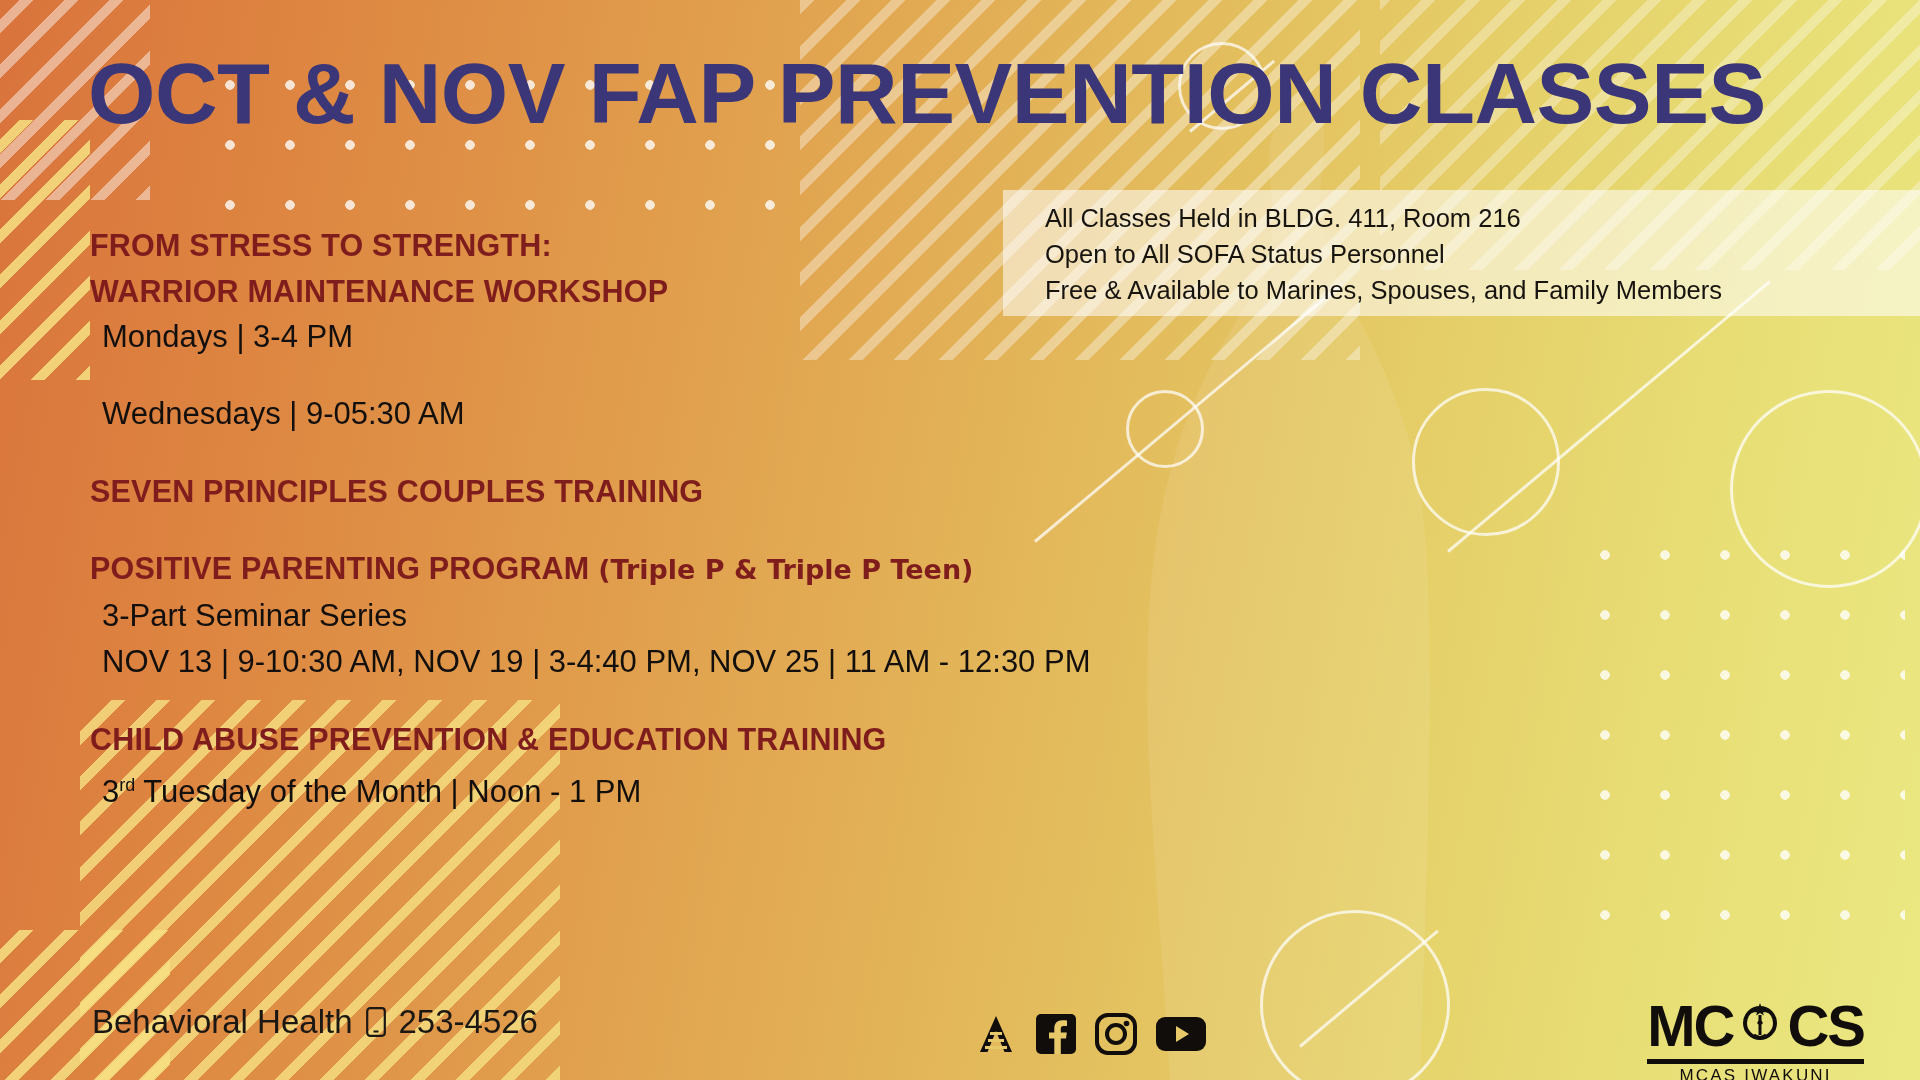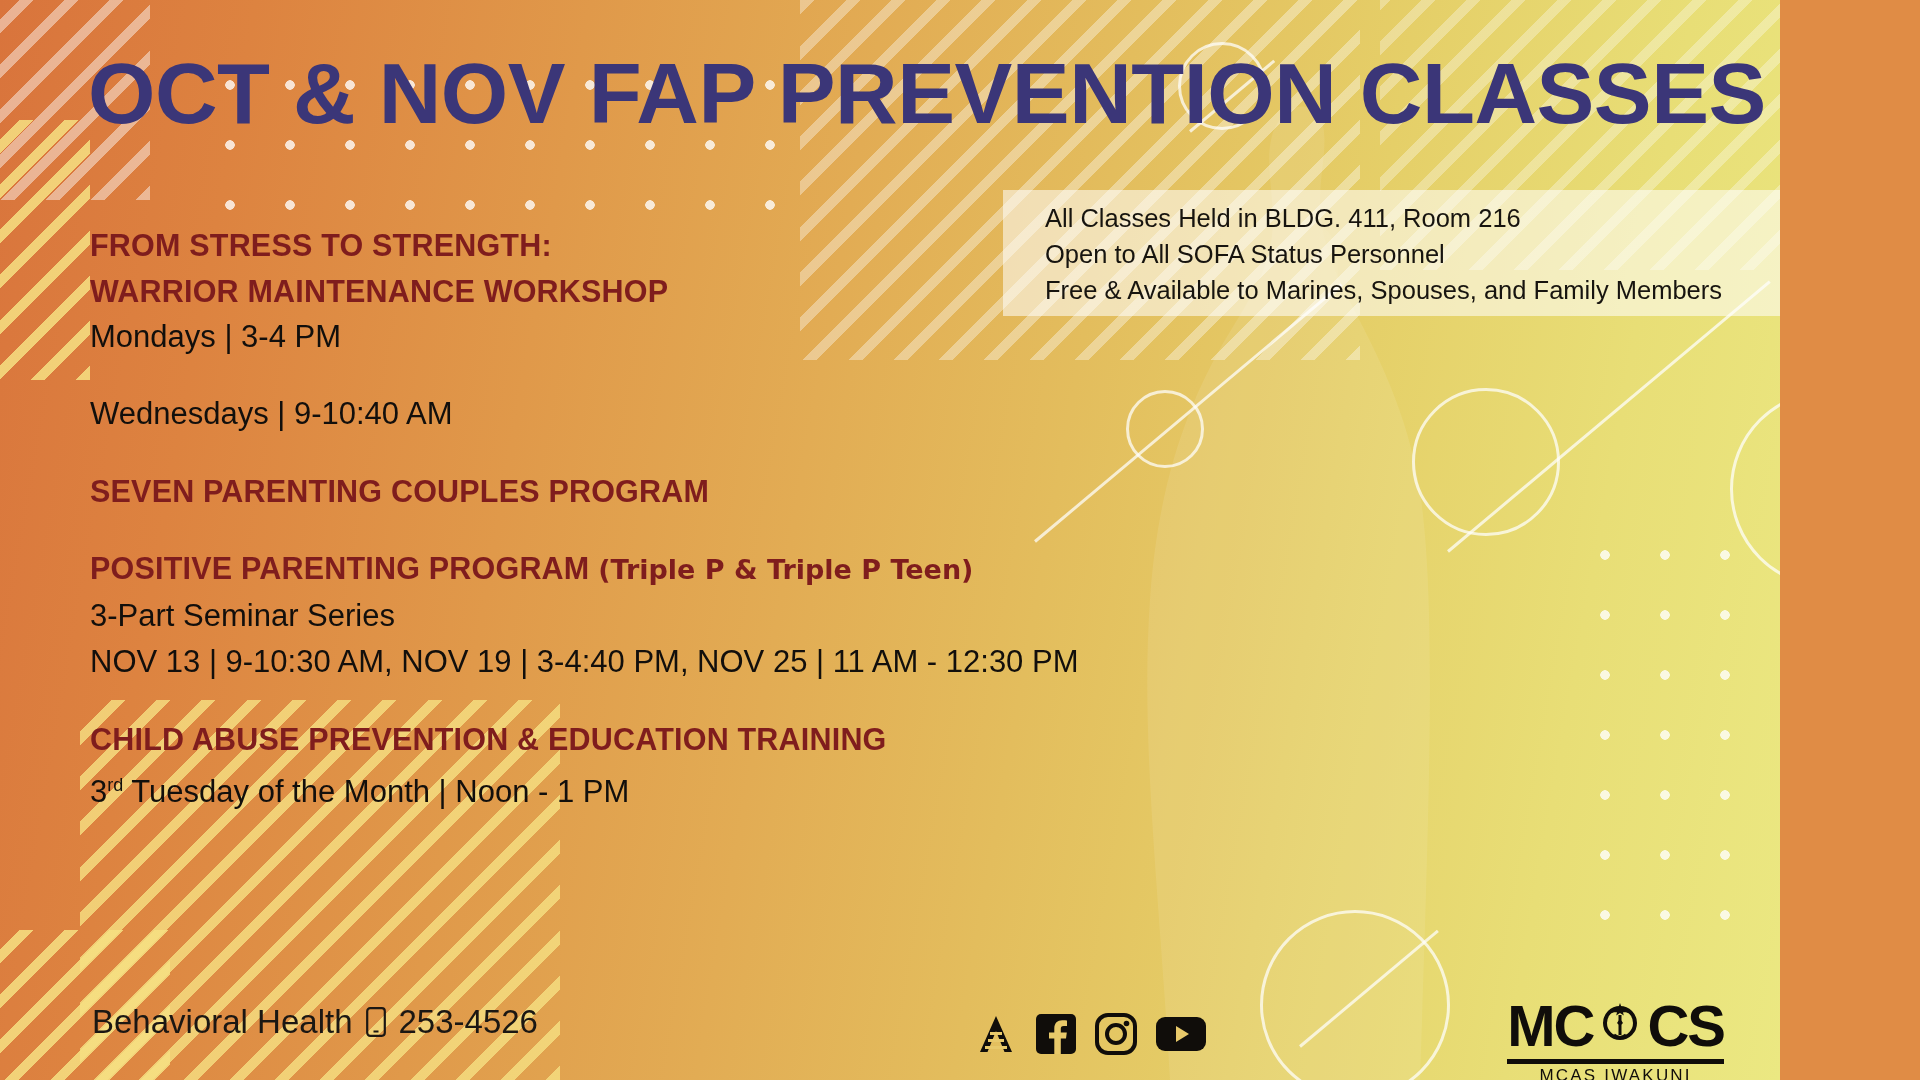--- a/index.html
+++ b/index.html
@@ -5,21 +5,21 @@
   * { margin:0; padding:0; box-sizing:border-box; }
   html,body { width:1920px; height:1080px; overflow:hidden; }
   body {
     font-family:"Liberation Sans", sans-serif;
     background:#e08c45;
     position:relative;
   }
 
   
   #poster {
-    position:absolute; inset:0; width:1780px; height:1080px; overflow:hidden;
+    position:absolute; inset:0; width:1920px; height:1080px; overflow:hidden;
   }
   .bg-gradient{
     position:absolute; inset:0;
     background:linear-gradient(100deg,
       #d9743c 0%,
       #dd8340 13%,
       #e0994a 30%,
       #e2ac54 45%,
       #e3bd5d 58%,
       #e5cf68 72%,
@@ -132,20 +132,21 @@
     font-weight:bold;
     font-size:27px;
     letter-spacing:0;
   }
   .cls p{
     font-family:"Liberation Sans Narrow","Liberation Sans", sans-serif;
     font-size:31px;
     line-height:46px;
     color:#120f0c;
     white-space:nowrap;
+    margin-left:12px;
   }
   .cls p sup{ font-size:.58em; vertical-align:super; }
 
   
   .contact{
     position:absolute; left:92px; top:1003px;
     font-family:"Liberation Sans Narrow","Liberation Sans", sans-serif;
     font-size:33px;
     color:#1b1713;
     display:flex; align-items:center; gap:13px;
@@ -234,25 +235,25 @@
 
   <div class="classes">
 
     <div class="cls">
       <h2>FROM STRESS TO STRENGTH:</h2>
       <h2>WARRIOR MAINTENANCE WORKSHOP</h2>
       <p>Mondays | 3-4 PM</p>
     </div>
 
     <div class="cls">
-      <p>Wednesdays | 9-10:40 AM</p>
-    </div>
-
-    <div class="cls">
-      <h2>SEVEN PARENTING COUPLES PROGRAM</h2>
+      <p>Wednesdays | 9-05:30 AM</p>
+    </div>
+
+    <div class="cls">
+      <h2>SEVEN PRINCIPLES COUPLES TRAINING</h2>
     </div>
 
     <div class="cls">
       <h2><span>POSITIVE PARENTING PROGRAM </span><span class="paren">(Triple P &amp; Triple P Teen)</span></h2>
       <p>3-Part Seminar Series</p>
       <p>NOV 13 | 9-10:30 AM, NOV 19 | 3-4:40 PM, NOV 25 | 11 AM - 12:30 PM</p>
     </div>
 
     <div class="cls">
       <h2>CHILD ABUSE PREVENTION &amp; EDUCATION TRAINING</h2>

